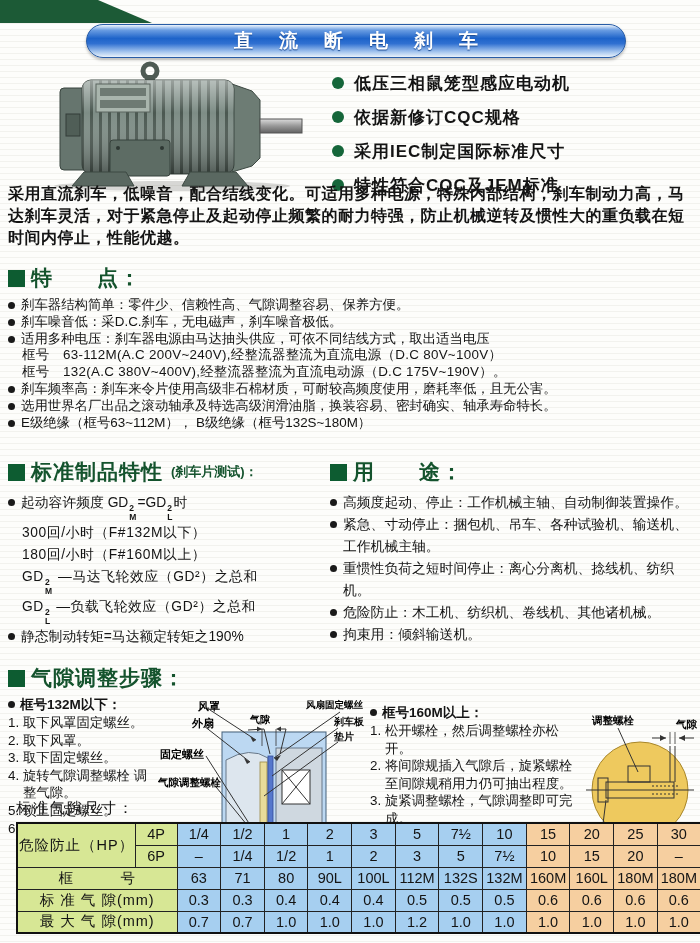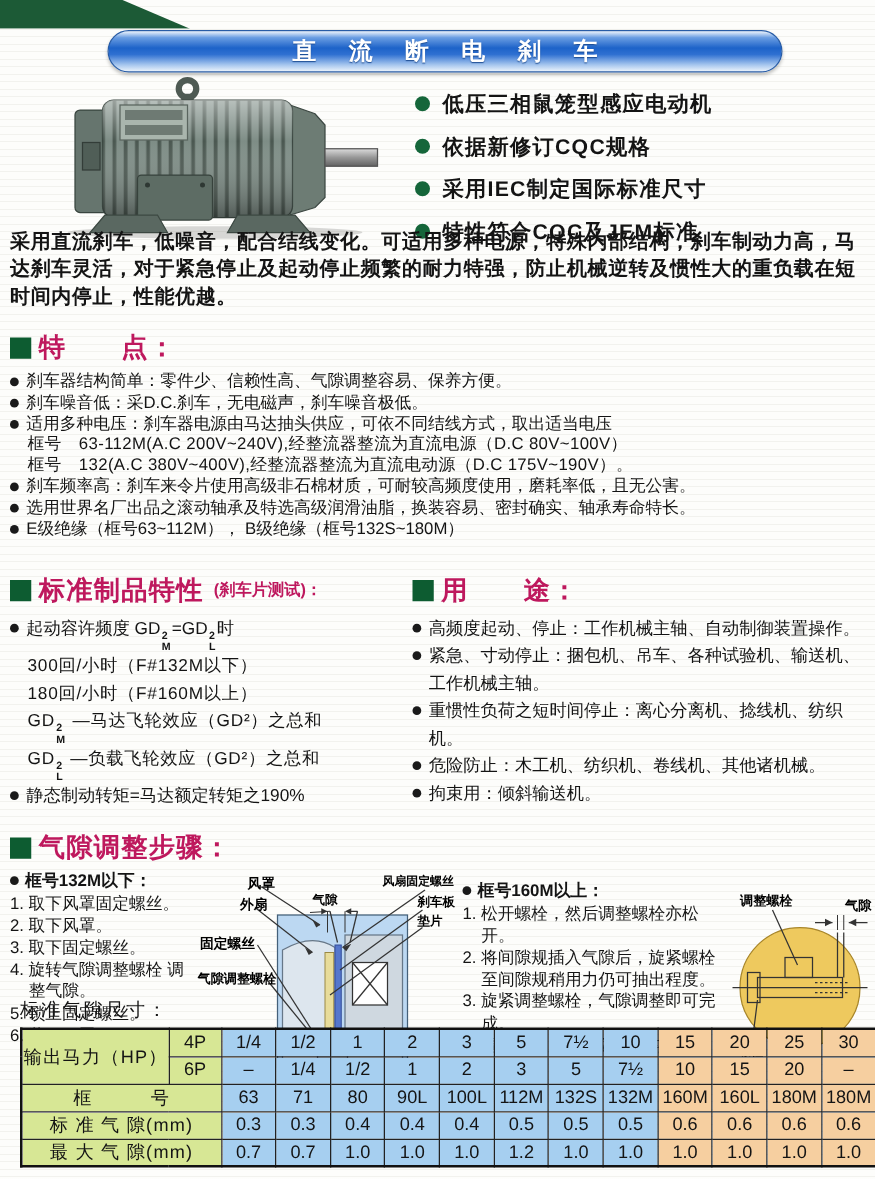--- a/index.html
+++ b/index.html
@@ -17,21 +17,21 @@
     box-shadow:0 2px 3px rgba(0,0,0,.25); }
   .banner span { color:#fff; font-weight:bold; font-size:19px;
     letter-spacing:26px; padding-left:26px; text-shadow:0 1px 1px #1a4a90; }
   .hero-photo { position:absolute; left:22px; top:56px; width:298px; height:136px; }
   .hero-bullets { position:absolute; left:332px; top:66px; width:350px; }
   .hb { display:flex; align-items:center; gap:10px; height:34px;text-align:center; }
   .gdot { width:12px; height:12px; border-radius:50%; background:#15663a; flex:0 0 auto; }
   .hb span.t { font-size:17px; font-weight:bold; letter-spacing:1px; }
   #intro { position:absolute; left:8px; top:183px; width:687px;
     font-size:16px; font-weight:bold; line-height:22px; letter-spacing:.5px; }
-  .sec-head { display:flex; align-items:center; gap:6px; color:#be185d; font-weight:bold; }
+  .sec-head { display:flex; align-items:center; gap:6px; color:#14532d; font-weight:bold; }
   .sq { width:17px; height:17px; background:#0d5c31; flex:0 0 auto; }
   .sec-head .big { font-size:21px; letter-spacing:1px; }
   .sec-head .small-note { font-size:13px; margin-left:2px; }
   #features { position:absolute; left:8px; top:264px; width:688px; }
   #features .sec-head { margin-bottom:5px; }
   .li { display:flex; gap:6px; font-size:13.4px; line-height:16.8px; }
   .li .dot { width:7px; height:7px; border-radius:50%; background:#1a1a1a; margin-top:5px; flex:0 0 auto; }
   .subline { padding-left:14px; font-size:13.4px; line-height:16.8px; letter-spacing:.3px; }
   #twocol { position:absolute; left:8px; top:458px; width:688px; display:flex; }
   .colL { width:322px; }
@@ -322,21 +322,21 @@
 
 <div id="bottom">
   <div class="cap">标准气隙尺寸：</div>
   <table>
     <colgroup>
         <col style="width:118px">
         <col style="width:42px">
       </colgroup>
     <tbody>
         <tr id="row-4p">
-      <td class="g lbl" rowspan="2">输出马力（HP）</td>
+      <td class="g lbl" rowspan="2">危险防止（HP）</td>
       <td class="g plbl">4P</td>
     <td class="b">1/4</td>
           <td class="b">1/2</td>
           <td class="b">1</td>
           <td class="b">2</td>
           <td class="b">3</td>
           <td class="b">5</td>
           <td class="b">7½</td>
           <td class="b">10</td>
           <td class="o">15</td>

